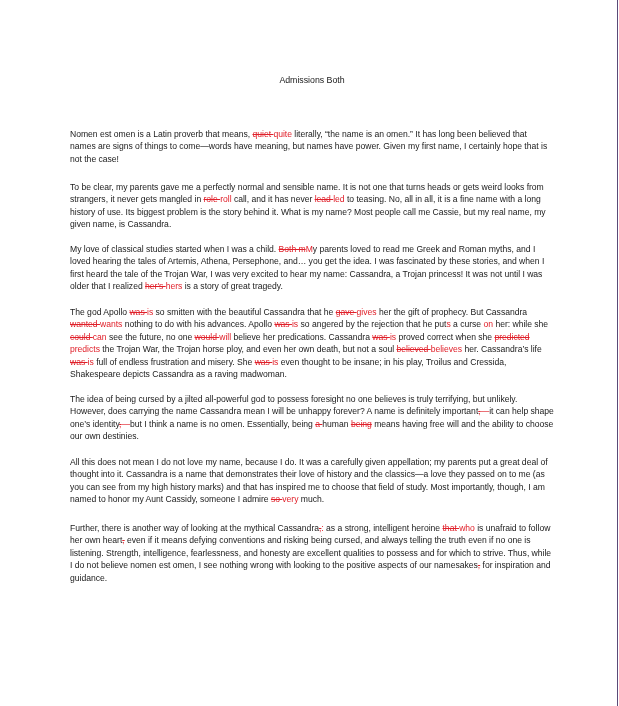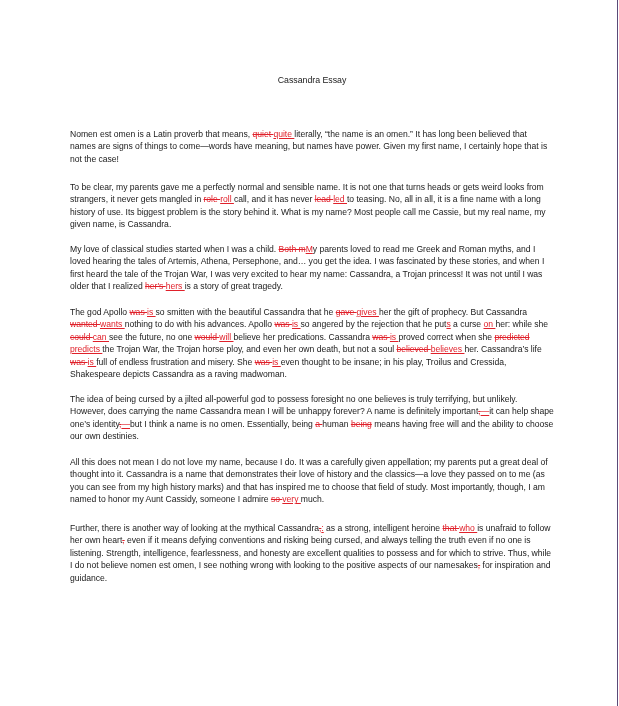--- a/index.html
+++ b/index.html
@@ -19,30 +19,30 @@
     font-size: 8.6px;
     line-height: 12.4px;
     letter-spacing: -0.02px;
   }
   .title {
     position: absolute; top: 74px; left: 0; width: 484px;
     text-align: center; font-size: 8.8px; color: #1a1a1a;
   }
   .para { position: absolute; left: 0; width: 484px; margin: 0; }
   .del { color: #e0202a; text-decoration: line-through; }
-  .ins { color: #e0202a; text-decoration: underline; }
+  .ins { color: #e0202a; }
   .it { }
 </style>
 </head>
 <body>
 
 <div class="page-edge"></div>
 
 <div class="page">
-  <div class="title">Cassandra Essay</div>
+  <div class="title">Admissions Both</div>
   <div id="paras">
       <p class="para" style="top: 128px;"><span class="it">Nomen est omen</span><span> is a Latin proverb that  means, </span><span class="del">quiet </span><span class="ins">quite </span><span>literally,  “the name is an omen.”  It has long  been believed that  names are signs of things  to come—words have meaning,  but names have power. Given my first name, I certainly hope that  is not the  case!</span></p>
       <p class="para" style="top: 181px;"><span>To be clear, my parents gave me a perfectly normal and sensible  name. It is not one that  turns heads or gets weird looks from strangers, it never gets mangled in </span><span class="del">role </span><span class="ins">roll </span><span>call,  and it has never </span><span class="del">lead </span><span class="ins">led </span><span>to teasing. No, all in all, it is a fine name with a long  history of use. Its biggest problem  is the story behind  it.  What is my name? Most people  call me Cassie, but my real name, my given name, is Cassandra.</span></p>
       <p class="para" style="top: 243px;"><span>My love of classical studies  started when I was a child.  </span><span class="del">Both  m</span><span class="ins">M</span><span>y parents loved to read me Greek and Roman myths, and I loved hearing the tales of Artemis, Athena,  Persephone,  and… you get the idea.  I was fascinated  by these stories, and when I first heard the tale of the Trojan War, I was very excited to hear my name:  Cassandra, a Trojan princess! It was not  until  I was older  that I realized </span><span class="del">her's </span><span class="ins">hers </span><span>is a  story of great tragedy.</span></p>
       <p class="para" style="top: 306px;"><span>The god Apollo </span><span class="del">was </span><span class="ins">is </span><span>so smitten  with the beautiful  Cassandra that he </span><span class="del">gave </span><span class="ins">gives </span><span>her the gift of prophecy.  But Cassandra </span><span class="del">wanted </span><span class="ins">wants </span><span>nothing  to do with  his advances. Apollo </span><span class="del">was </span><span class="ins">is </span><span>so angered by the rejection  that  he put</span><span class="ins">s</span><span>  a curse </span><span class="ins">on </span><span>her:  while  she </span><span class="del">could </span><span class="ins">can </span><span>see the future, no one </span><span class="del">would </span><span class="ins">will </span><span>believe her predications.  Cassandra </span><span class="del">was </span><span class="ins">is </span><span>proved correct when she </span><span class="del">predicted </span><span class="ins">predicts </span><span>the Trojan War, the Trojan horse ploy,  and even her own  death, but not a soul </span><span class="del">believed </span><span class="ins">believes </span><span>her. Cassandra’s life </span><span class="del">was </span><span class="ins">is </span><span>full of endless frustration and misery. She </span><span class="del">was </span><span class="ins">is </span><span>even thought to be insane; in his play, </span><span class="it">Troilus and Cressida,</span><span> Shakespeare depicts  Cassandra as a raving madwoman.</span></p>
       <p class="para" style="top: 393px;"><span>The idea of being cursed by a jilted  all-powerful  god to possess foresight no one believes is truly terrifying, but unlikely. However, does carrying the name Cassandra mean I will be unhappy forever? A name is definitely important</span><span class="del">,</span><span class="ins">—</span><span>it can help shape one’s identity</span><span class="del">,</span><span class="ins">—</span><span>but I think  a  name is no omen. Essentially,  being </span><span class="del">a </span><span>human </span><span class="del">being</span><span> means having free will  and the ability  to choose  our own destinies.</span></p>
       <p class="para" style="top: 456px;"><span>All this does not mean I do not love my name, because I do. It was a carefully given appellation;  my parents put  a great deal of thought  into it.  Cassandra is a name that demonstrates their love of history and the classics—a  love they passed on to me (as you can see from my high history marks) and that has inspired me to choose that  field of study.  Most importantly,  though,  I am named to honor  my Aunt Cassidy, someone  I admire </span><span class="del">so </span><span class="ins">very </span><span>much.</span></p>
       <p class="para" style="top: 522px;"><span>Further, there is another way of looking at the mythical Cassandra</span><span class="del">,</span><span class="ins">:</span><span> as a strong,  intelligent  heroine </span><span class="del">that </span><span class="ins">who </span><span>is unafraid to follow  her own heart</span><span class="del">,</span><span> even if it means defying conventions  and risking being cursed,  and always telling the truth even if no one is listening.  Strength, intelligence,  fearlessness, and honesty are excellent  qualities  to possess and for which  to strive. Thus, while I do not  believe </span><span class="it">nomen est omen</span><span>, I see nothing  wrong with looking  to the positive  aspects of our namesakes</span><span class="del">,</span><span> for inspiration  and guidance.</span></p>
     </div>
 </div>

